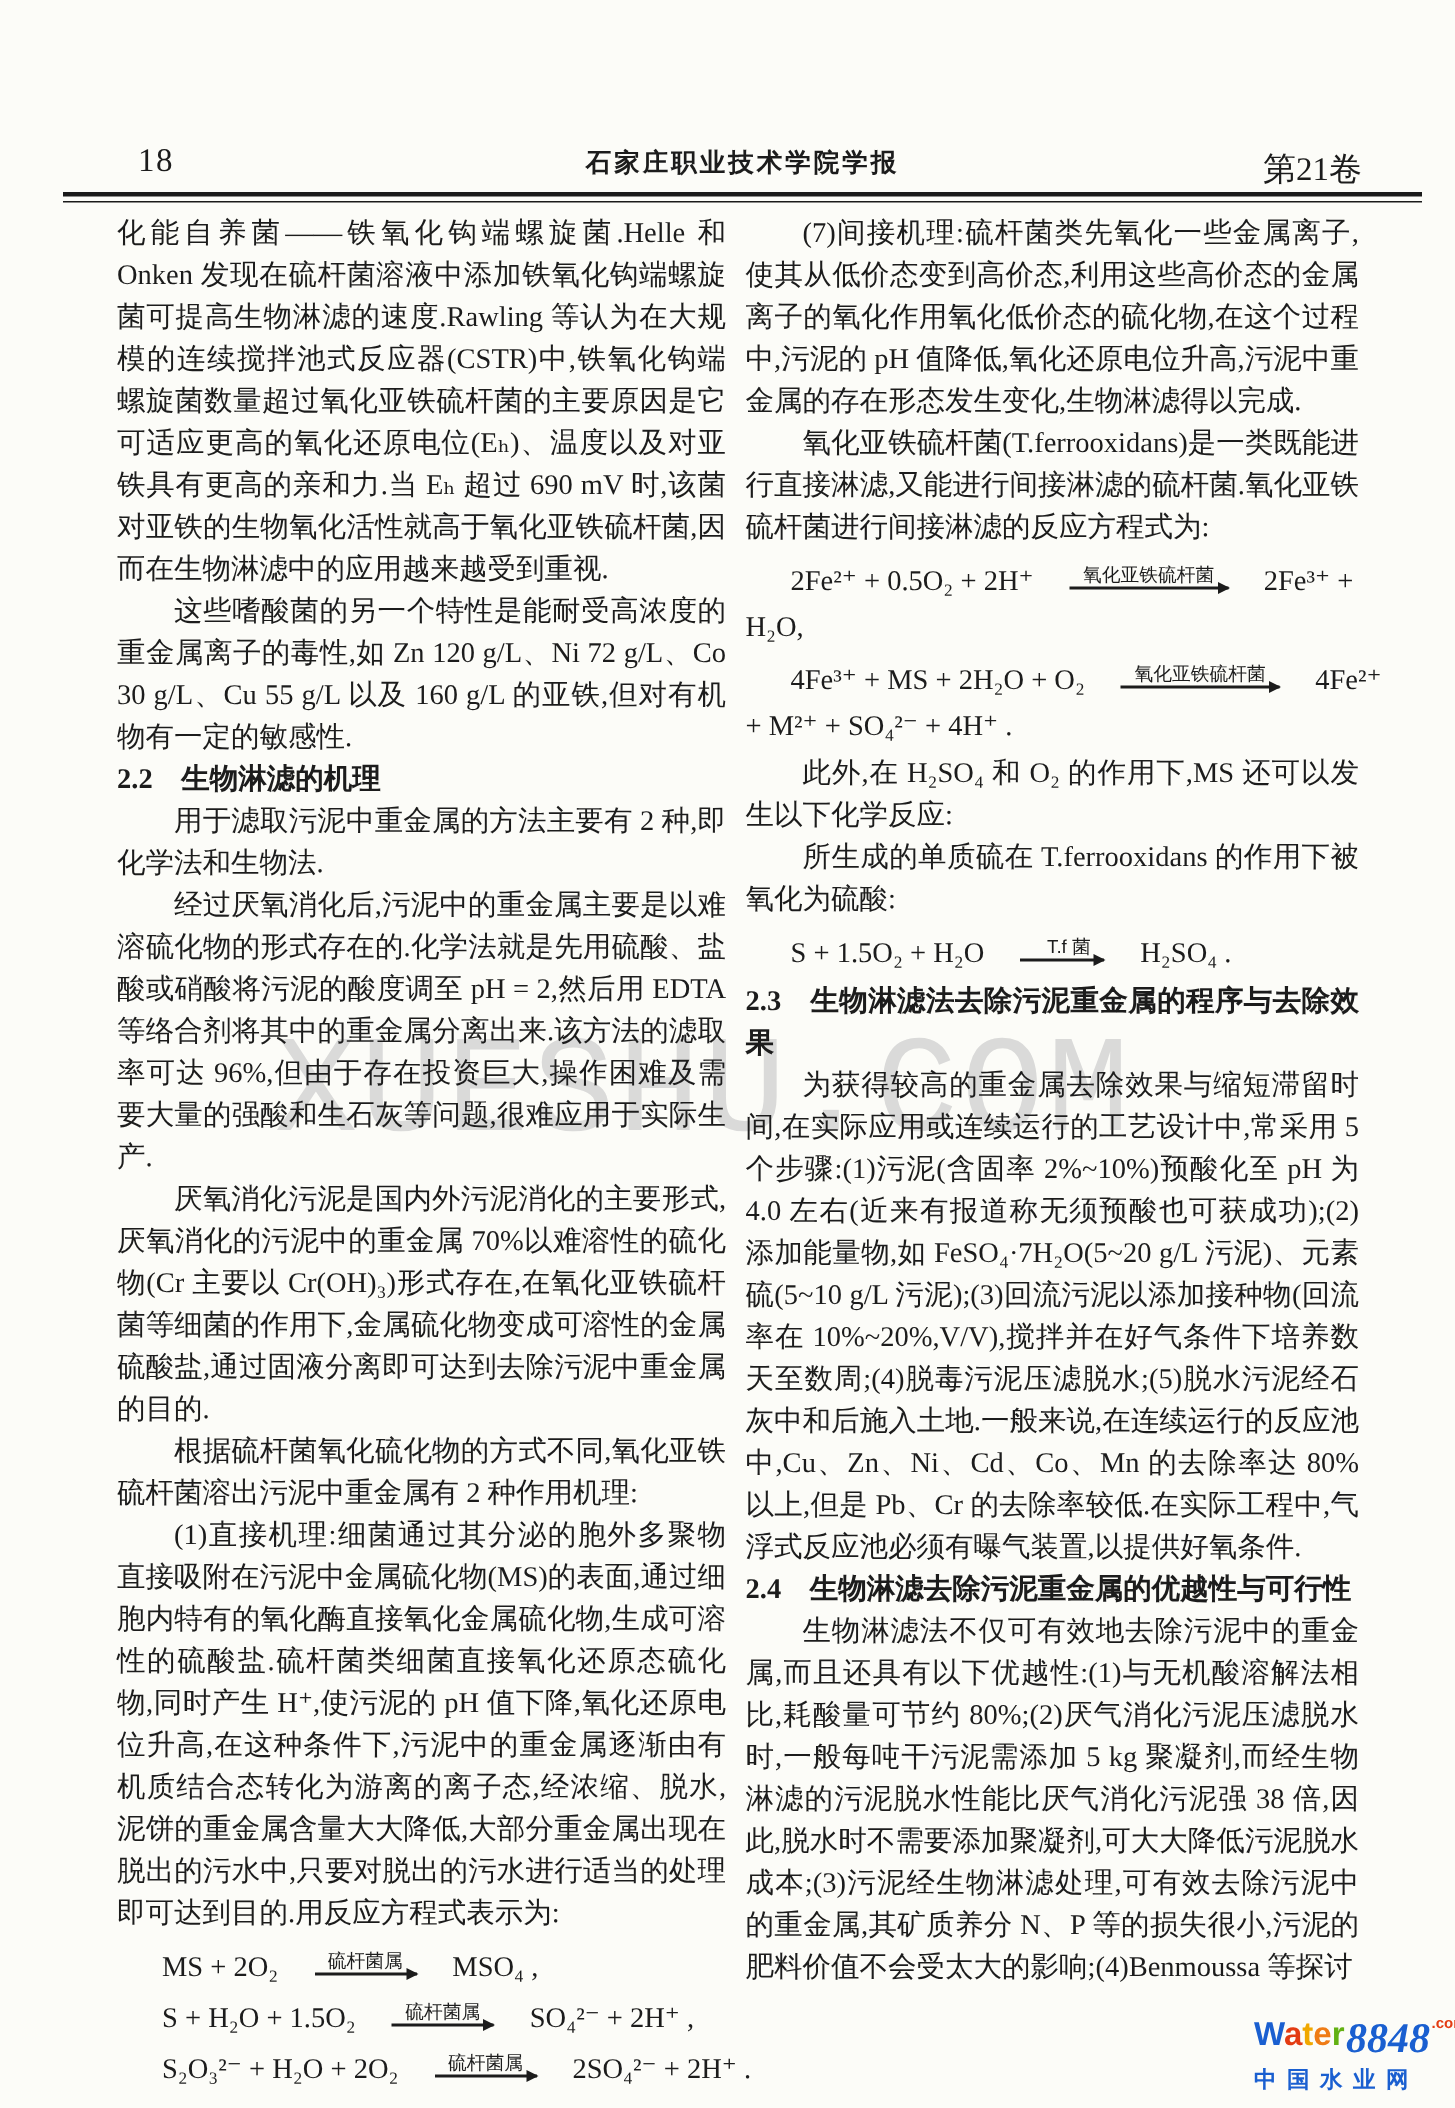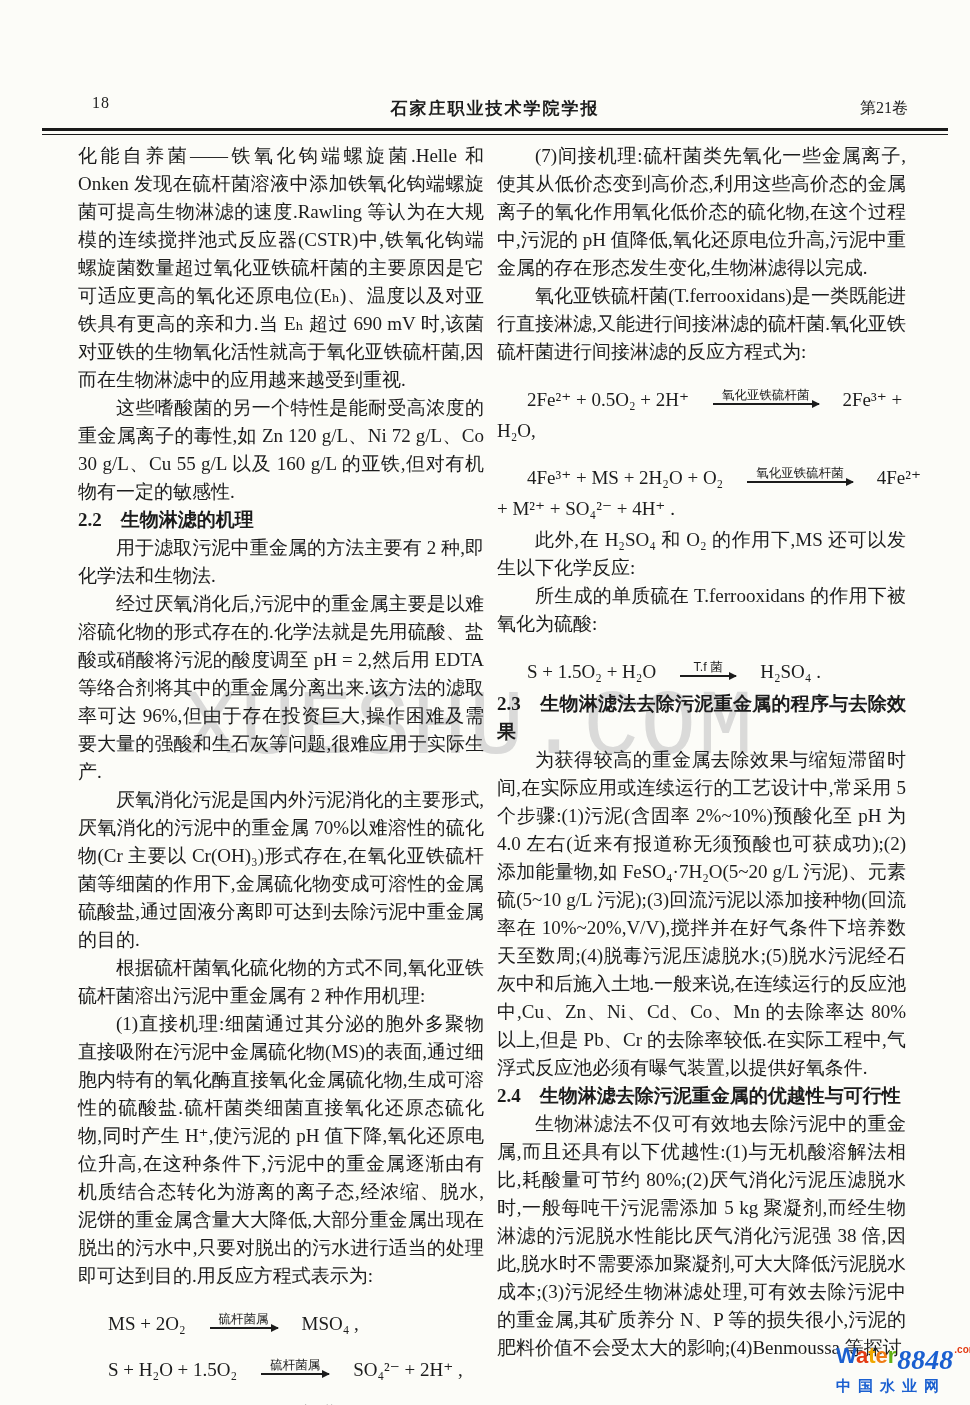--- a/index.html
+++ b/index.html
@@ -3,43 +3,43 @@
 <meta charset="utf-8">
 <style>
   html,body{margin:0;padding:0;}
   body{
     width:970px;height:1405px;position:relative;overflow:hidden;
     background:#fcfcf8;color:#1c1c1c;
     font-family:"Liberation Serif","DejaVu Serif",serif;
   }
   
   .header-row{position:absolute;left:78px;right:58px;top:97px;height:26px;font-size:17px;}
-  .page-num{position:absolute;left:14px;top:-3px;font-size:16px;letter-spacing:1px;}
+  .page-num{position:absolute;left:14px;top:-3px;font-size:22px;letter-spacing:1px;}
   .journal{position:absolute;left:0;right:0;top:0;text-align:center;font-weight:bold;font-size:17px;letter-spacing:2px;}
-  .volume{position:absolute;right:4px;top:1px;font-size:16px;}
+  .volume{position:absolute;right:4px;top:1px;font-size:22px;}
   .rule{position:absolute;left:42px;top:128px;width:906px;height:3px;
         border-top:3px solid #1a1a1a;border-bottom:1px solid #1a1a1a;}
   
   .watermark{
     position:absolute;left:183px;top:676px;z-index:0;
     font-family:Liberation Mono, monospace;font-size:92px;font-weight:500;
     color:#cfcfcf;opacity:.75;letter-spacing:2px;white-space:nowrap;
   }
   
   .col{position:absolute;top:142px;z-index:1;font-size:19px;line-height:28px;
        text-align:justify;}
   .col-left{left:78px;width:406px;}
   .col-right{left:497px;width:409px;}
   .para{margin:0;}
   .para.indent{text-indent:2em;}
   .sec-heading{margin:0;font-weight:bold;}
   
   .rxn{display:flex;align-items:flex-end;margin:6px 0 6px 30px;white-space:nowrap;gap:20px;}
   .rxn .lhs,.rxn .rhs{line-height:24px;}
-  .rxn-arrow{display:inline-flex;flex-direction:column;align-items:center;margin:16px 4px 7px;}
+  .rxn-arrow{display:inline-flex;flex-direction:column;align-items:flex-end;margin:4px 4px 7px;}
   .rxn-label{font-size:12.5px;line-height:14px;padding:0 9px;white-space:nowrap;
              font-family:"Liberation Sans","DejaVu Sans",sans-serif;color:#1c1c1c;}
   .rxn-line{align-self:stretch;min-width:56px;height:2px;background:#1c1c1c;
             position:relative;margin-top:1px;}
   .rxn-line::after{content:"";position:absolute;right:-1px;top:-3.5px;width:0;height:0;
             border-left:8px solid #1c1c1c;border-top:4px solid transparent;
             border-bottom:4px solid transparent;}
   .rxn-cont{margin:0 0 4px 0;line-height:26px;}
   
   .logo{position:absolute;left:836px;top:1344px;width:134px;z-index:2;

